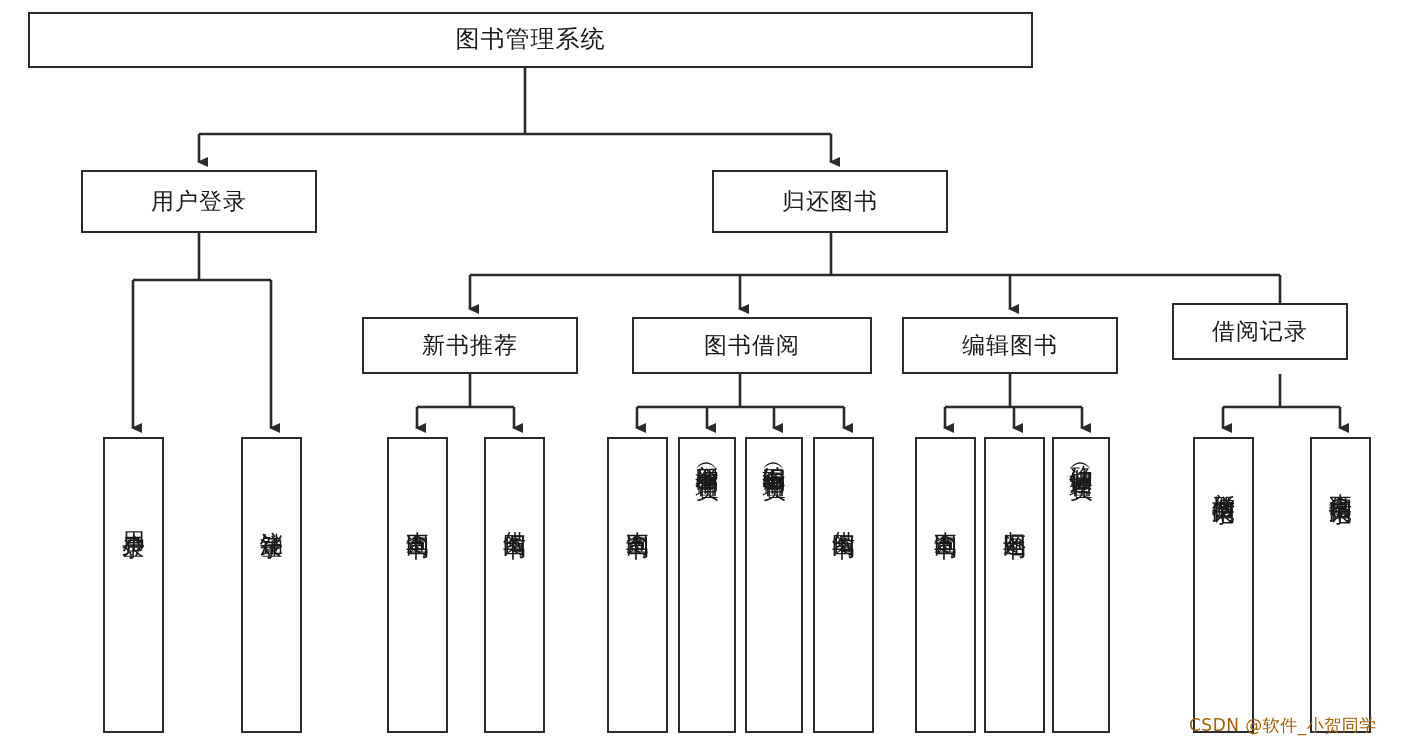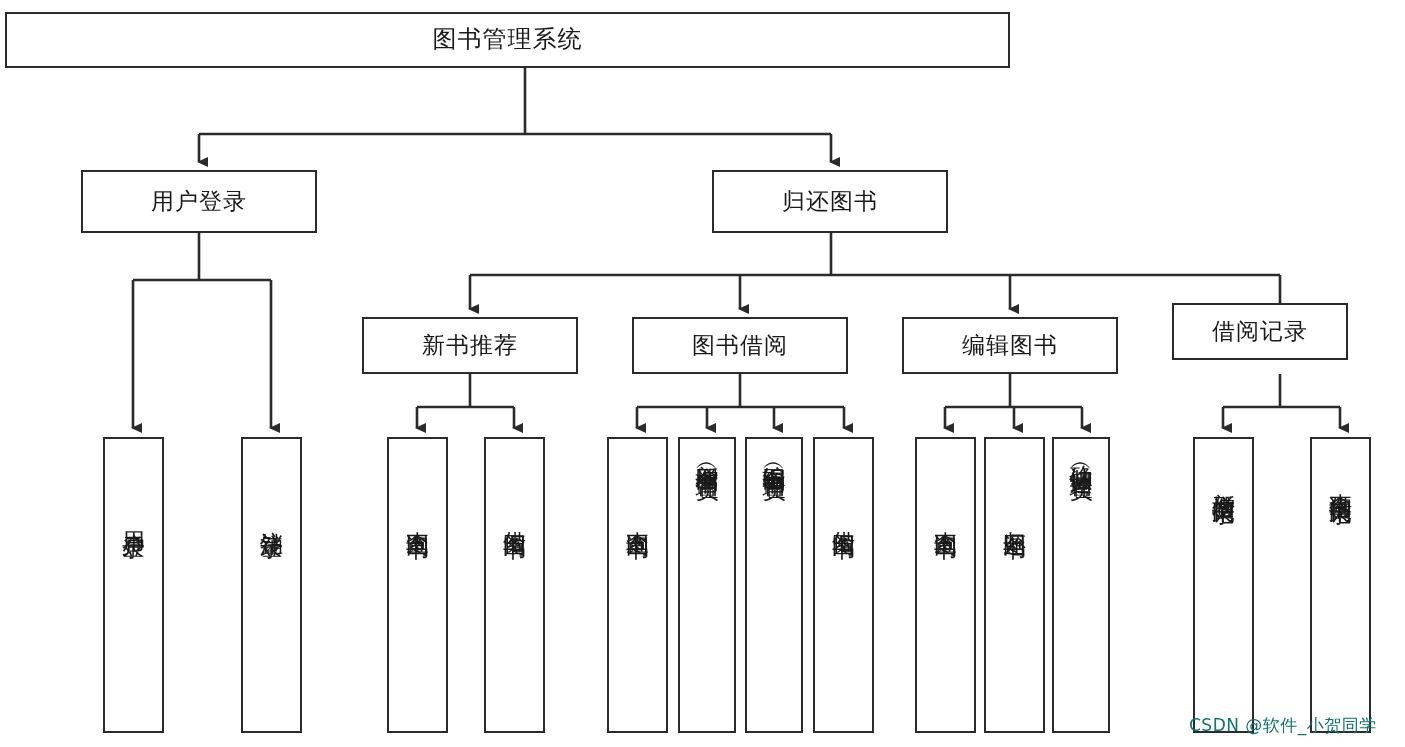--- a/index.html
+++ b/index.html
@@ -62,21 +62,21 @@
   }
   .node.vertical.mid .lbl {
     margin-top: 0;
   }
   #node-root .lbl { font-size: 24px; }
   .watermark {
     position: absolute;
     left: 1189px;
     top: 714px;
     font-size: 17px;
-    color: #0f766e;
+    color: #a16207;
     white-space: nowrap;
     letter-spacing: 0.5px;
     font-family: "DejaVu Sans", "Liberation Sans", sans-serif;
   }
 </style>
 </head>
 <body>
 
 <div id="diagram-root">
 
@@ -123,35 +123,35 @@
       <path d="M1014,407 L1014,428" marker-end="url(#arrow)"></path>
       <path d="M1082,407 L1082,428" marker-end="url(#arrow)"></path>
 
       <path d="M1280,374 L1280,407"></path>
       <path d="M1223,407 L1340,407"></path>
       <path d="M1223,407 L1223,428" marker-end="url(#arrow)"></path>
       <path d="M1340,407 L1340,428" marker-end="url(#arrow)"></path>
     </g>
   </svg>
 
-  <div class="node horizontal" id="node-root" style="left:5px; top:12px; width:1005px; height:56px;">
+  <div class="node horizontal" id="node-root" style="left:28px; top:12px; width:1005px; height:56px;">
     <span class="lbl">图书管理系统</span>
   </div>
 
   <div class="node horizontal" style="left:81px; top:170px; width:236px; height:63px;">
     <span class="lbl">用户登录</span>
   </div>
   <div class="node horizontal" style="left:712px; top:170px; width:236px; height:63px;">
     <span class="lbl">归还图书</span>
   </div>
 
   <div class="node horizontal" style="left:362px; top:317px; width:216px; height:57px;justify-content:center;">
     <span class="lbl">新书推荐</span>
   </div>
-  <div class="node horizontal" style="left:632px; top:317px; width:216px; height:57px;">
+  <div class="node horizontal" style="left:632px; top:317px; width:240px; height:57px;">
     <span class="lbl">图书借阅</span>
   </div>
   <div class="node horizontal" style="left:902px; top:317px; width:216px; height:57px;">
     <span class="lbl">编辑图书</span>
   </div>
   <div class="node horizontal" style="left:1172px; top:303px; width:176px; height:57px;">
     <span class="lbl">借阅记录</span>
   </div>
 
   <div class="node vertical mid" style="left:103px; top:437px; width:61px; height:296px; padding-top:74px;">

